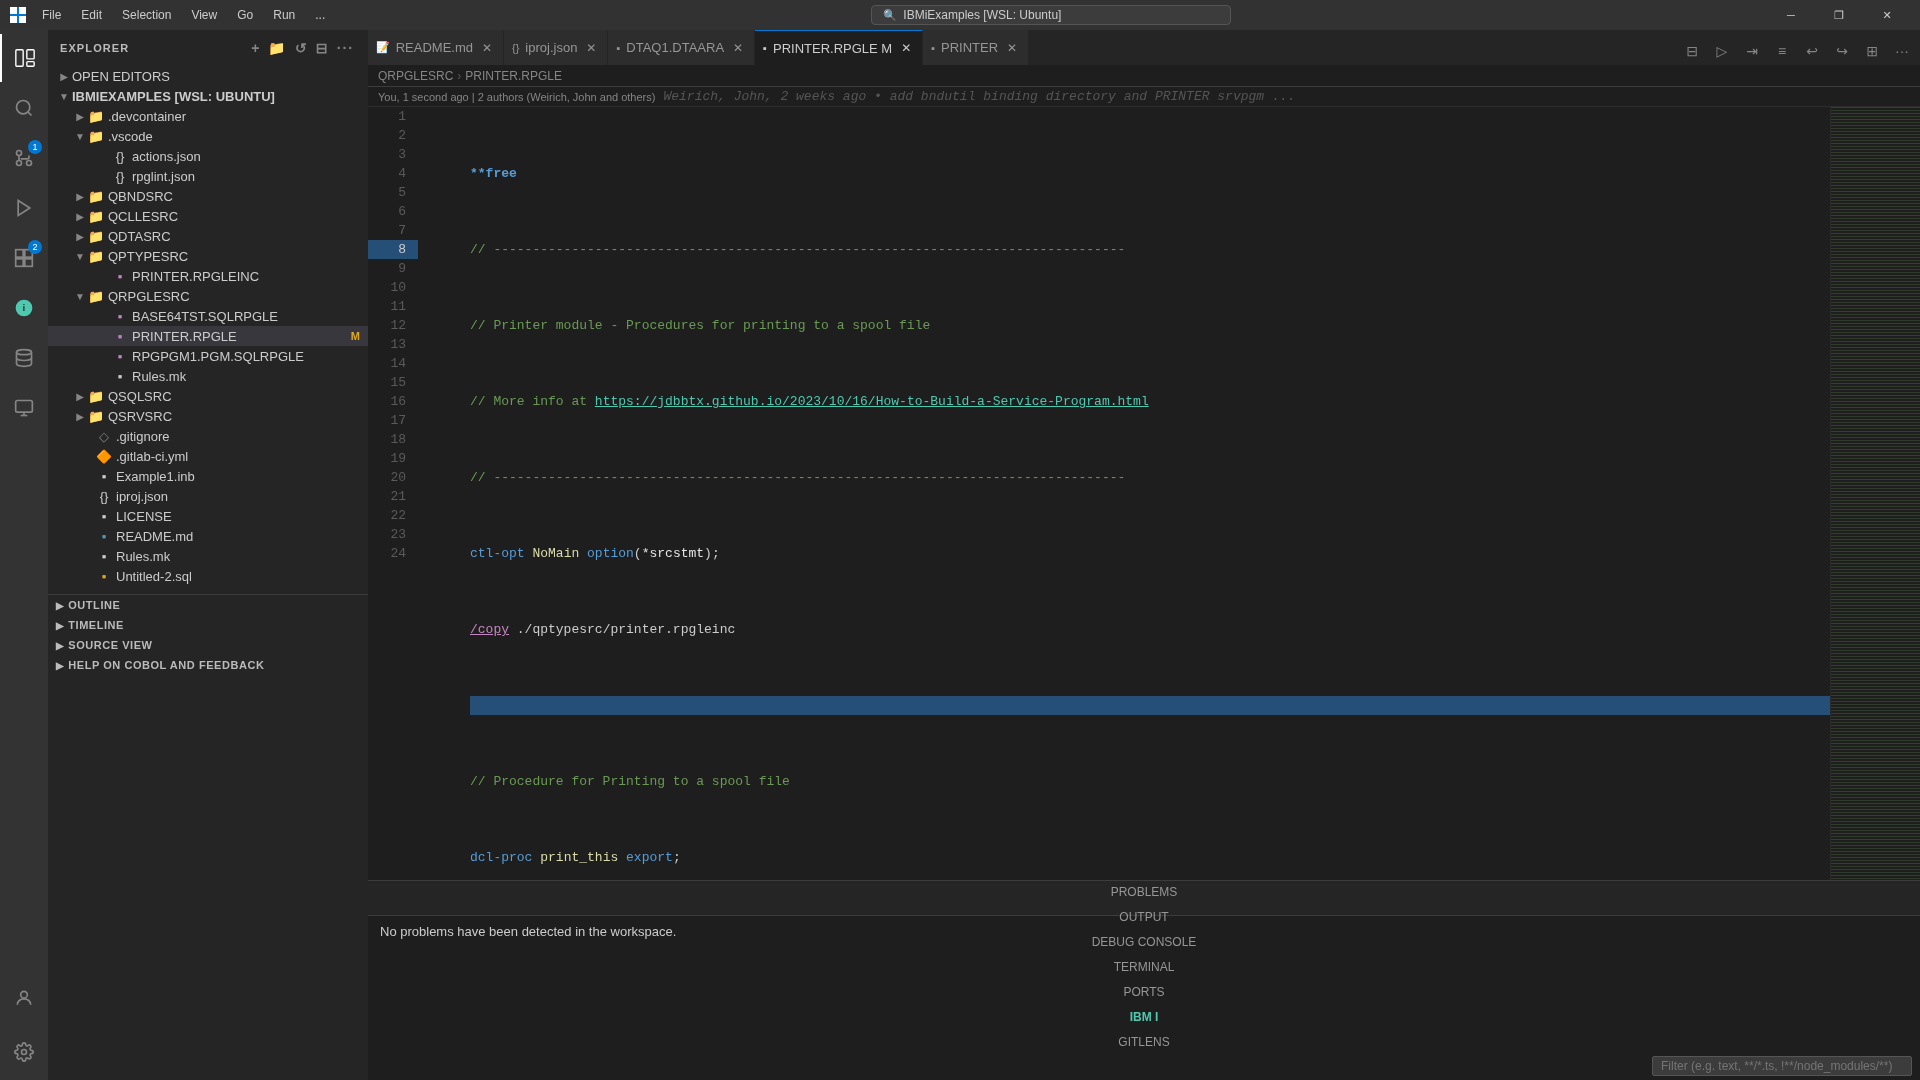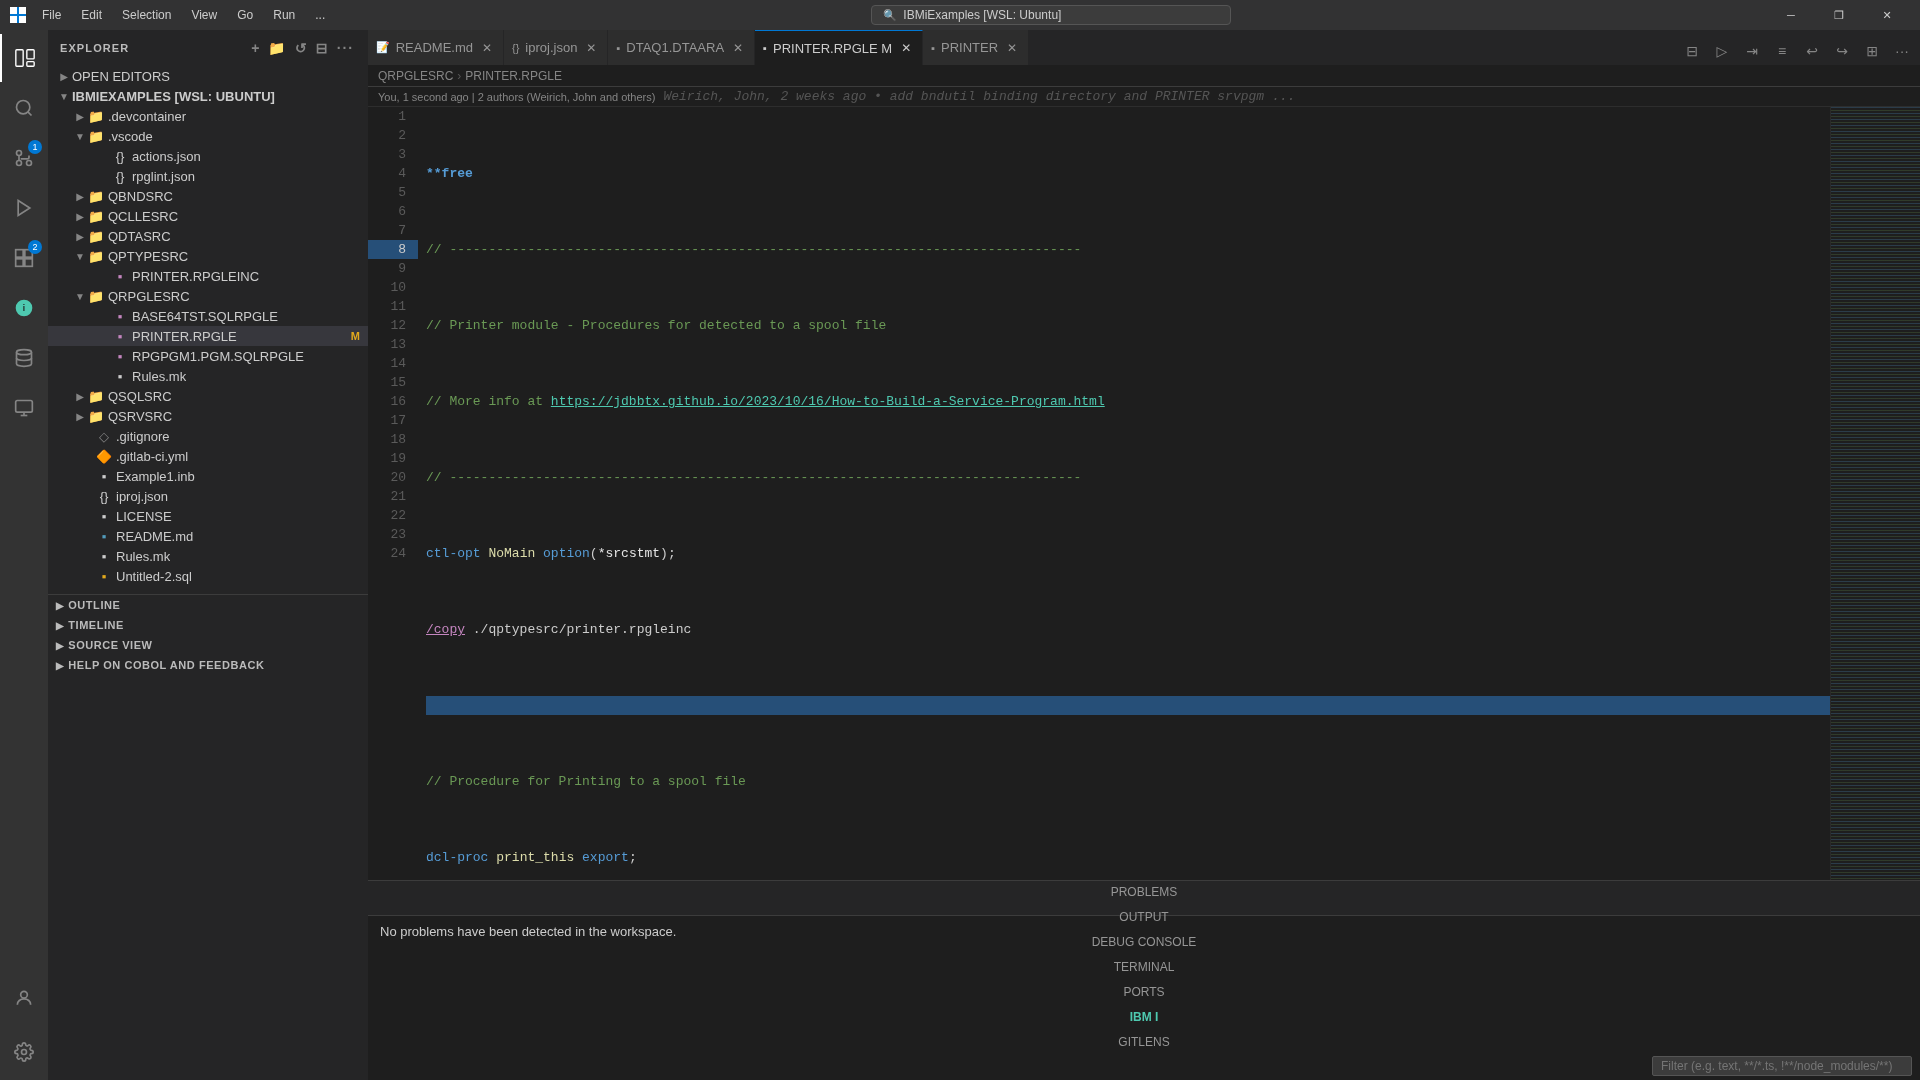--- a/index.html
+++ b/index.html
@@ -322,20 +322,21 @@
       height: 19px;
     }
     .code-content {
       flex: 1;
       font-family: 'Consolas', 'Courier New', monospace;
       font-size: 13px;
       line-height: 19px;
       overflow: auto;
       padding-left: 8px;
       white-space: pre;
+      margin-left: 44px;
     }
     .code-line {
       height: 19px;
       display: flex;
       align-items: center;
     }
 
     
     .kw { color: #569cd6; }         
     .kw2 { color: #c586c0; text-decoration: underline; }        
@@ -815,21 +816,21 @@
           
           <div class="code-line">
             <span class="bold-free">**free</span>
           </div>
           
           <div class="code-line">
             <span class="cm">// ---------------------------------------------------------------------------------</span>
           </div>
           
           <div class="code-line">
-            <span class="cm">// Printer module - Procedures for detected to a spool file</span>
+            <span class="cm">// Printer module - Procedures for printing to a spool file</span>
           </div>
           
           <div class="code-line">
             <span class="cm">// More info at </span><span class="url">https://jdbbtx.github.io/2023/10/16/How-to-Build-a-Service-Program.html</span>
           </div>
           
           <div class="code-line">
             <span class="cm">// ---------------------------------------------------------------------------------</span>
           </div>
           

